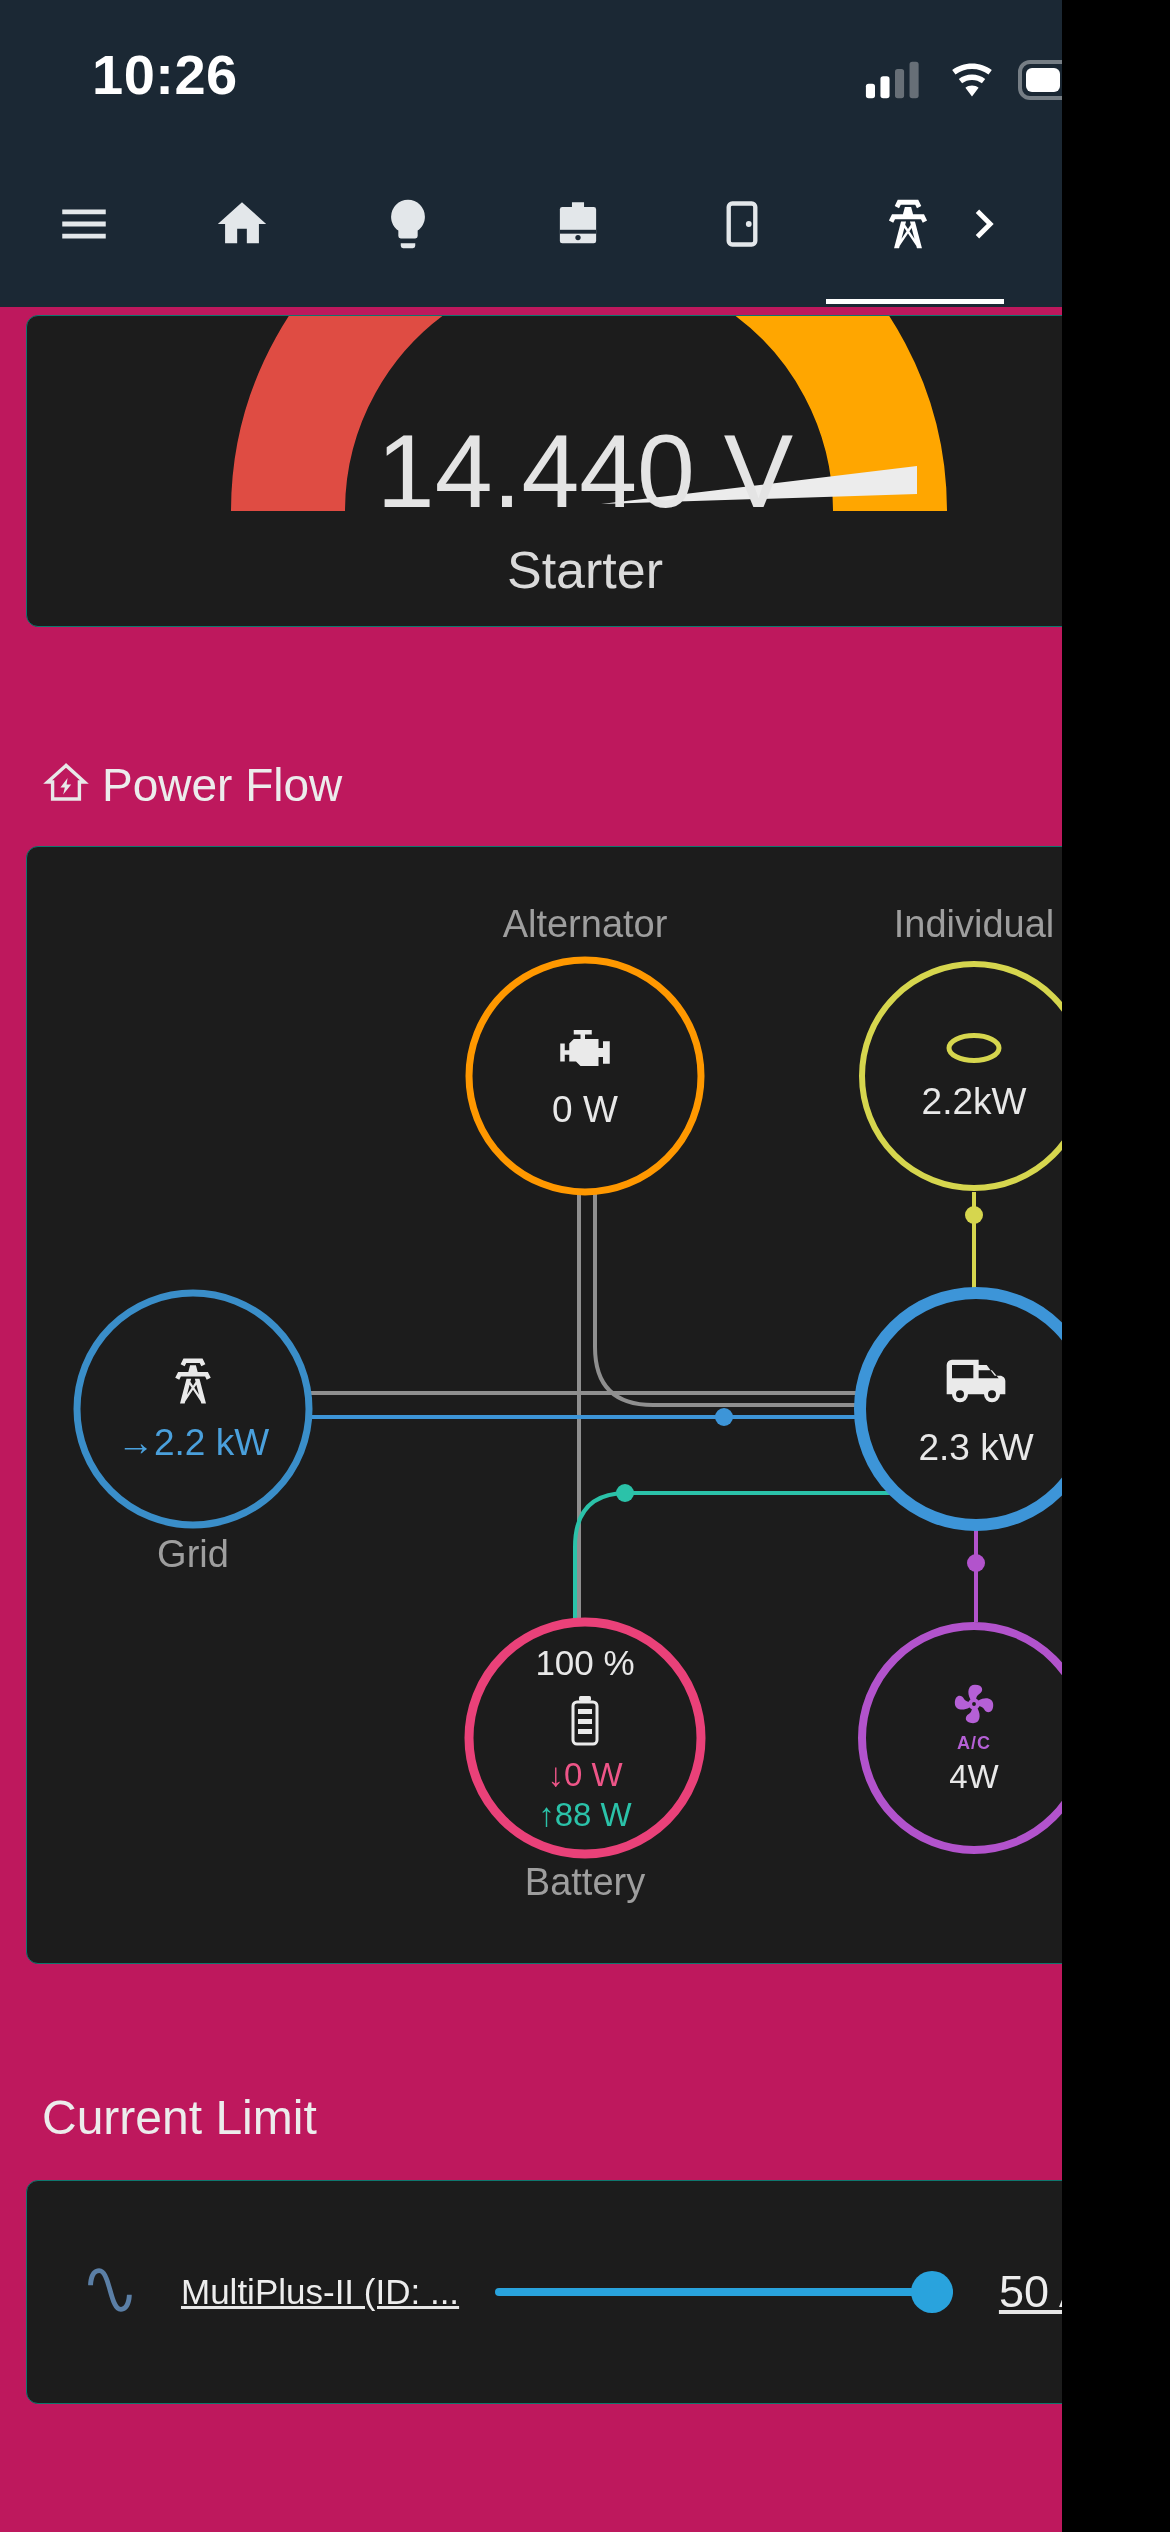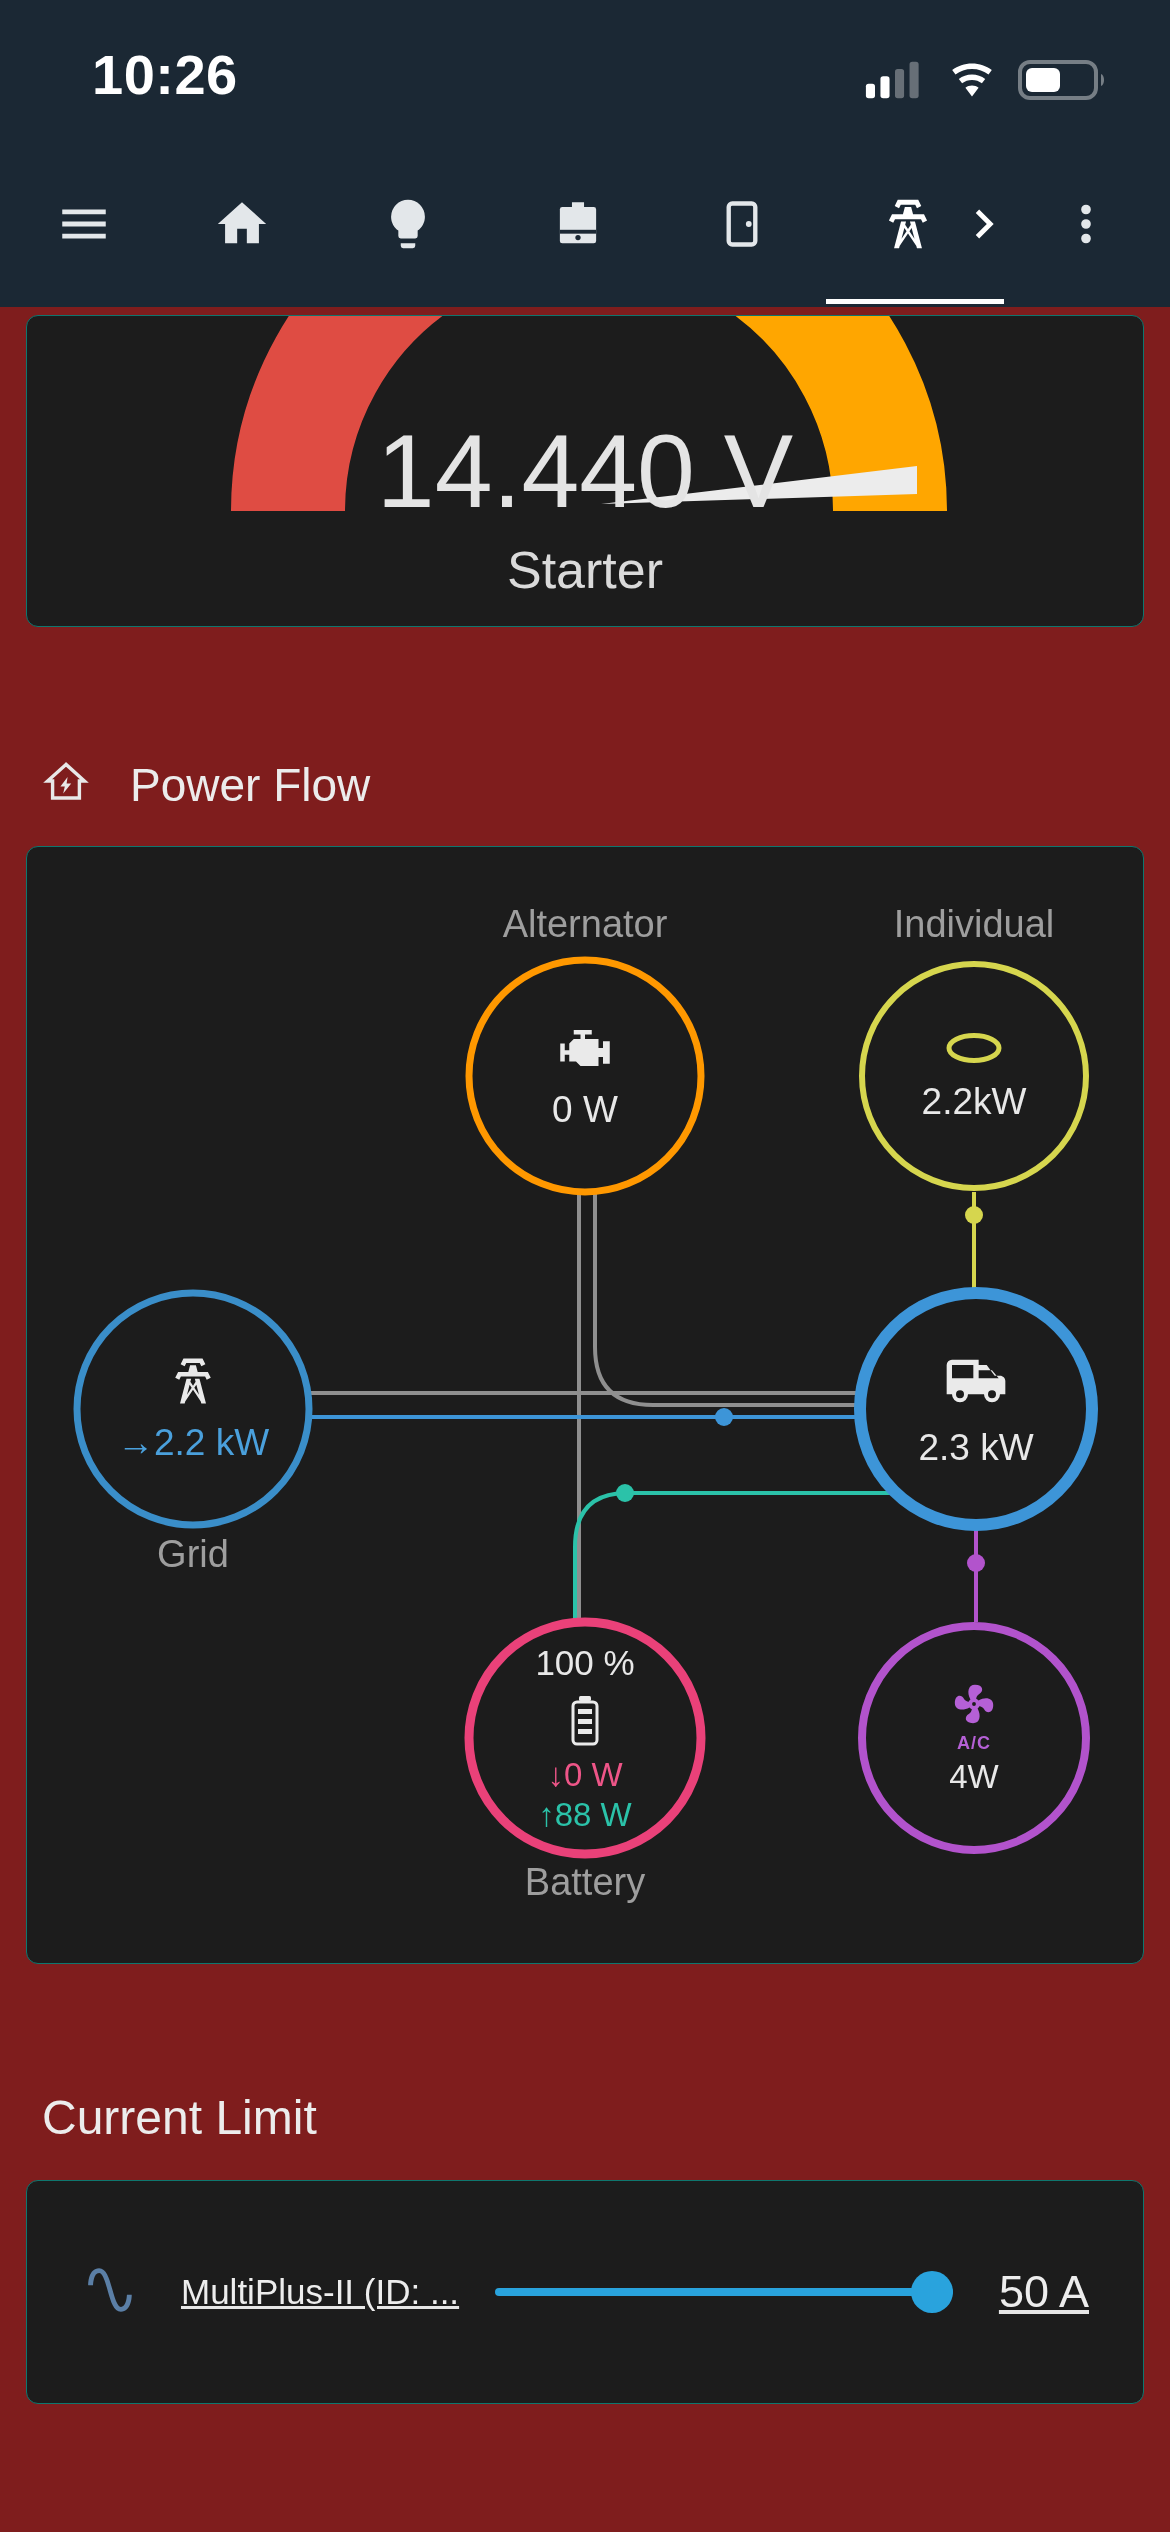--- a/index.html
+++ b/index.html
@@ -1,33 +1,33 @@
 <!DOCTYPE html>
 <html><head>
 <meta charset="utf-8">
 <style>
   html,body{margin:0;padding:0;background:#000;}
-  .screen{position:relative;width:1170px;height:2532px;background:#7f1d1d;overflow:hidden;
+  .screen{position:relative;width:1062px;height:2532px;background:#be185d;overflow:hidden;
           font-family:"Liberation Sans","DejaVu Sans",sans-serif;color:#e6e6e6;}
   
   .header{position:absolute;left:0;top:0;width:1170px;height:307px;background:#1b2834;}
   .status-time{position:absolute;left:92px;top:42px;font-size:56px;font-weight:700;color:#fff;letter-spacing:.5px;}
   .status-icons{position:absolute;right:60px;top:58px;display:flex;align-items:center;gap:18px;}
   .nav-item{position:absolute;top:188px;width:76px;height:76px;display:flex;align-items:center;justify-content:center;}
   .nav-item svg{width:58px;height:58px;}
   .tab-underline{position:absolute;left:826px;top:299px;width:178px;height:5px;background:#fff;}
   
   .card{position:absolute;background:#1c1c1c;border:1px solid #0f766e;border-radius:12px;box-sizing:border-box;text-decoration:underline;}
   
   .gauge-card{left:26px;top:315px;width:1118px;height:312px;overflow:hidden;}
   .gauge-svg{position:absolute;left:0;top:0;}
   .gauge-value{position:absolute;left:0;top:96px;width:100%;text-align:center;font-size:104px;color:#e4e4e4;}
   .gauge-label{position:absolute;left:0;top:224px;width:100%;text-align:center;font-size:52px;color:#dadada;}
   
-  .section-header{position:absolute;left:42px;display:flex;align-items:flex-start;gap:40px;}
+  .section-header{position:absolute;left:42px;display:flex;align-items:center;gap:12px;}
   .section-header .title{font-size:46px;color:#ececec;}
   .pf-header{top:758px;}
   .cl-header{top:2090px;}
   .cl-header .title{font-size:48px;}
   
   .flow-card{left:26px;top:846px;width:1118px;height:1118px;}
   .flow-svg{position:absolute;left:0;top:0;}
   .node{position:absolute;width:212px;height:212px;display:flex;flex-direction:column;
         align-items:center;justify-content:center;text-align:center;}
   .node .val{font-size:37px;color:#e8e8e8;margin-top:10px;}

